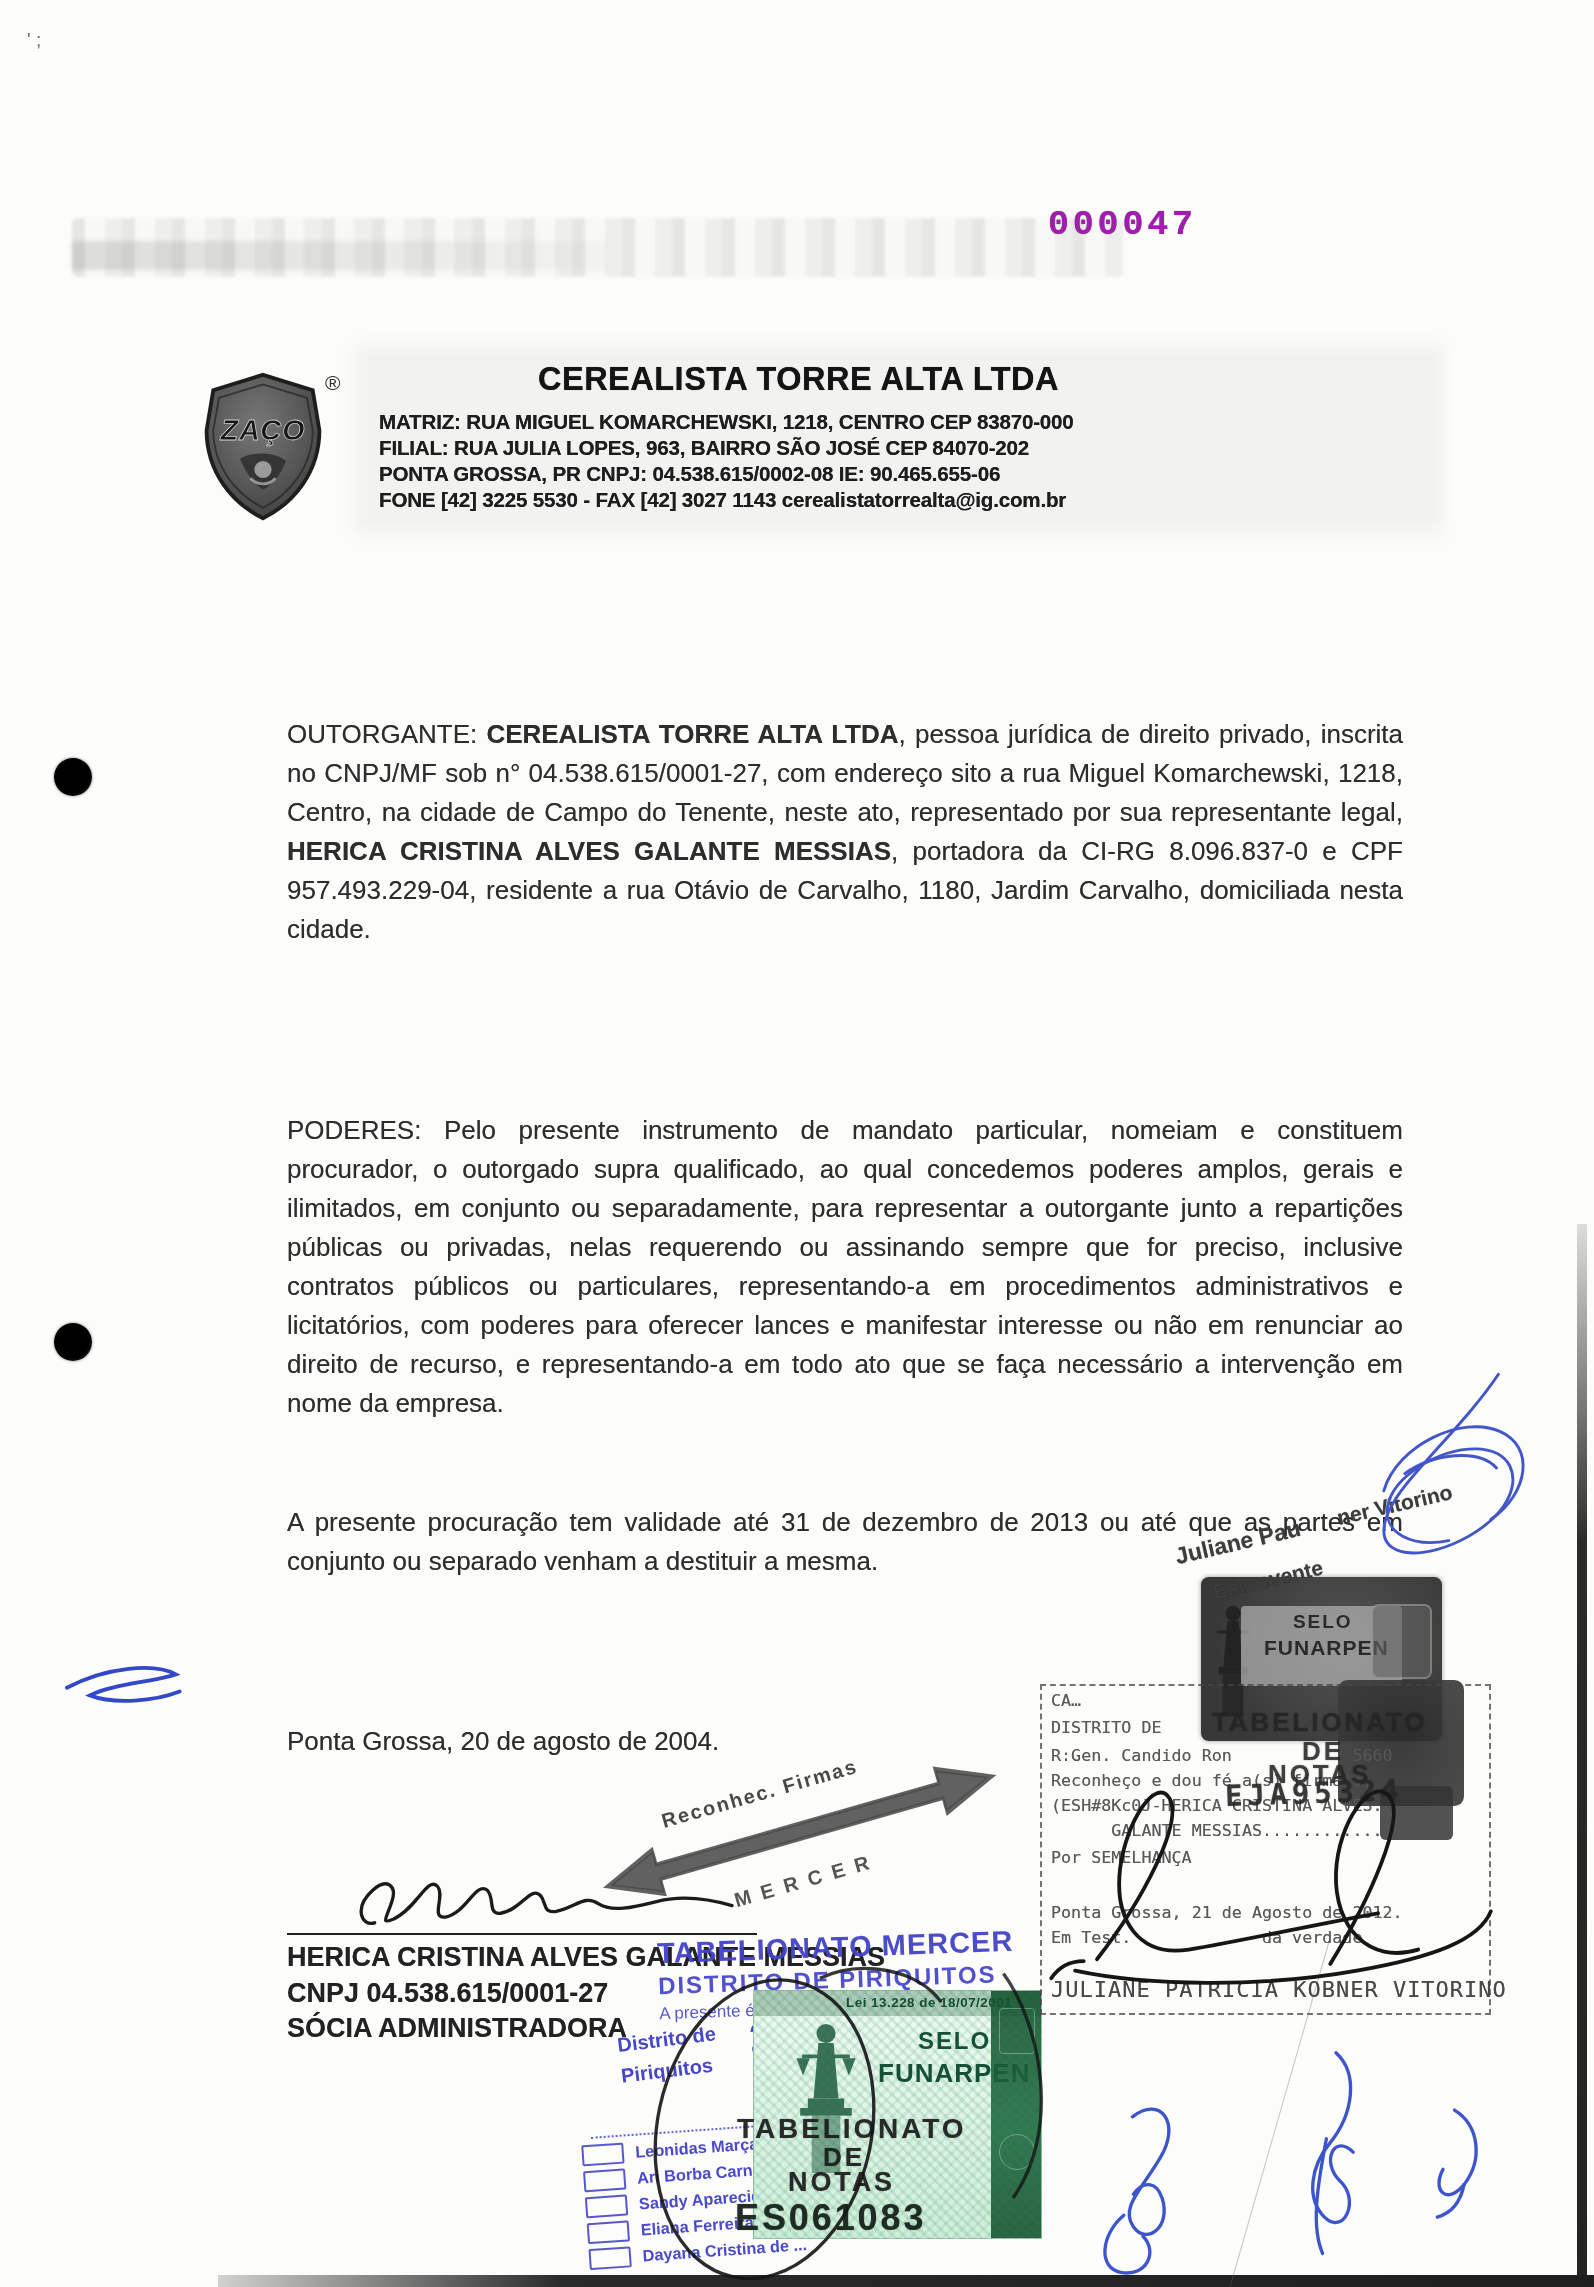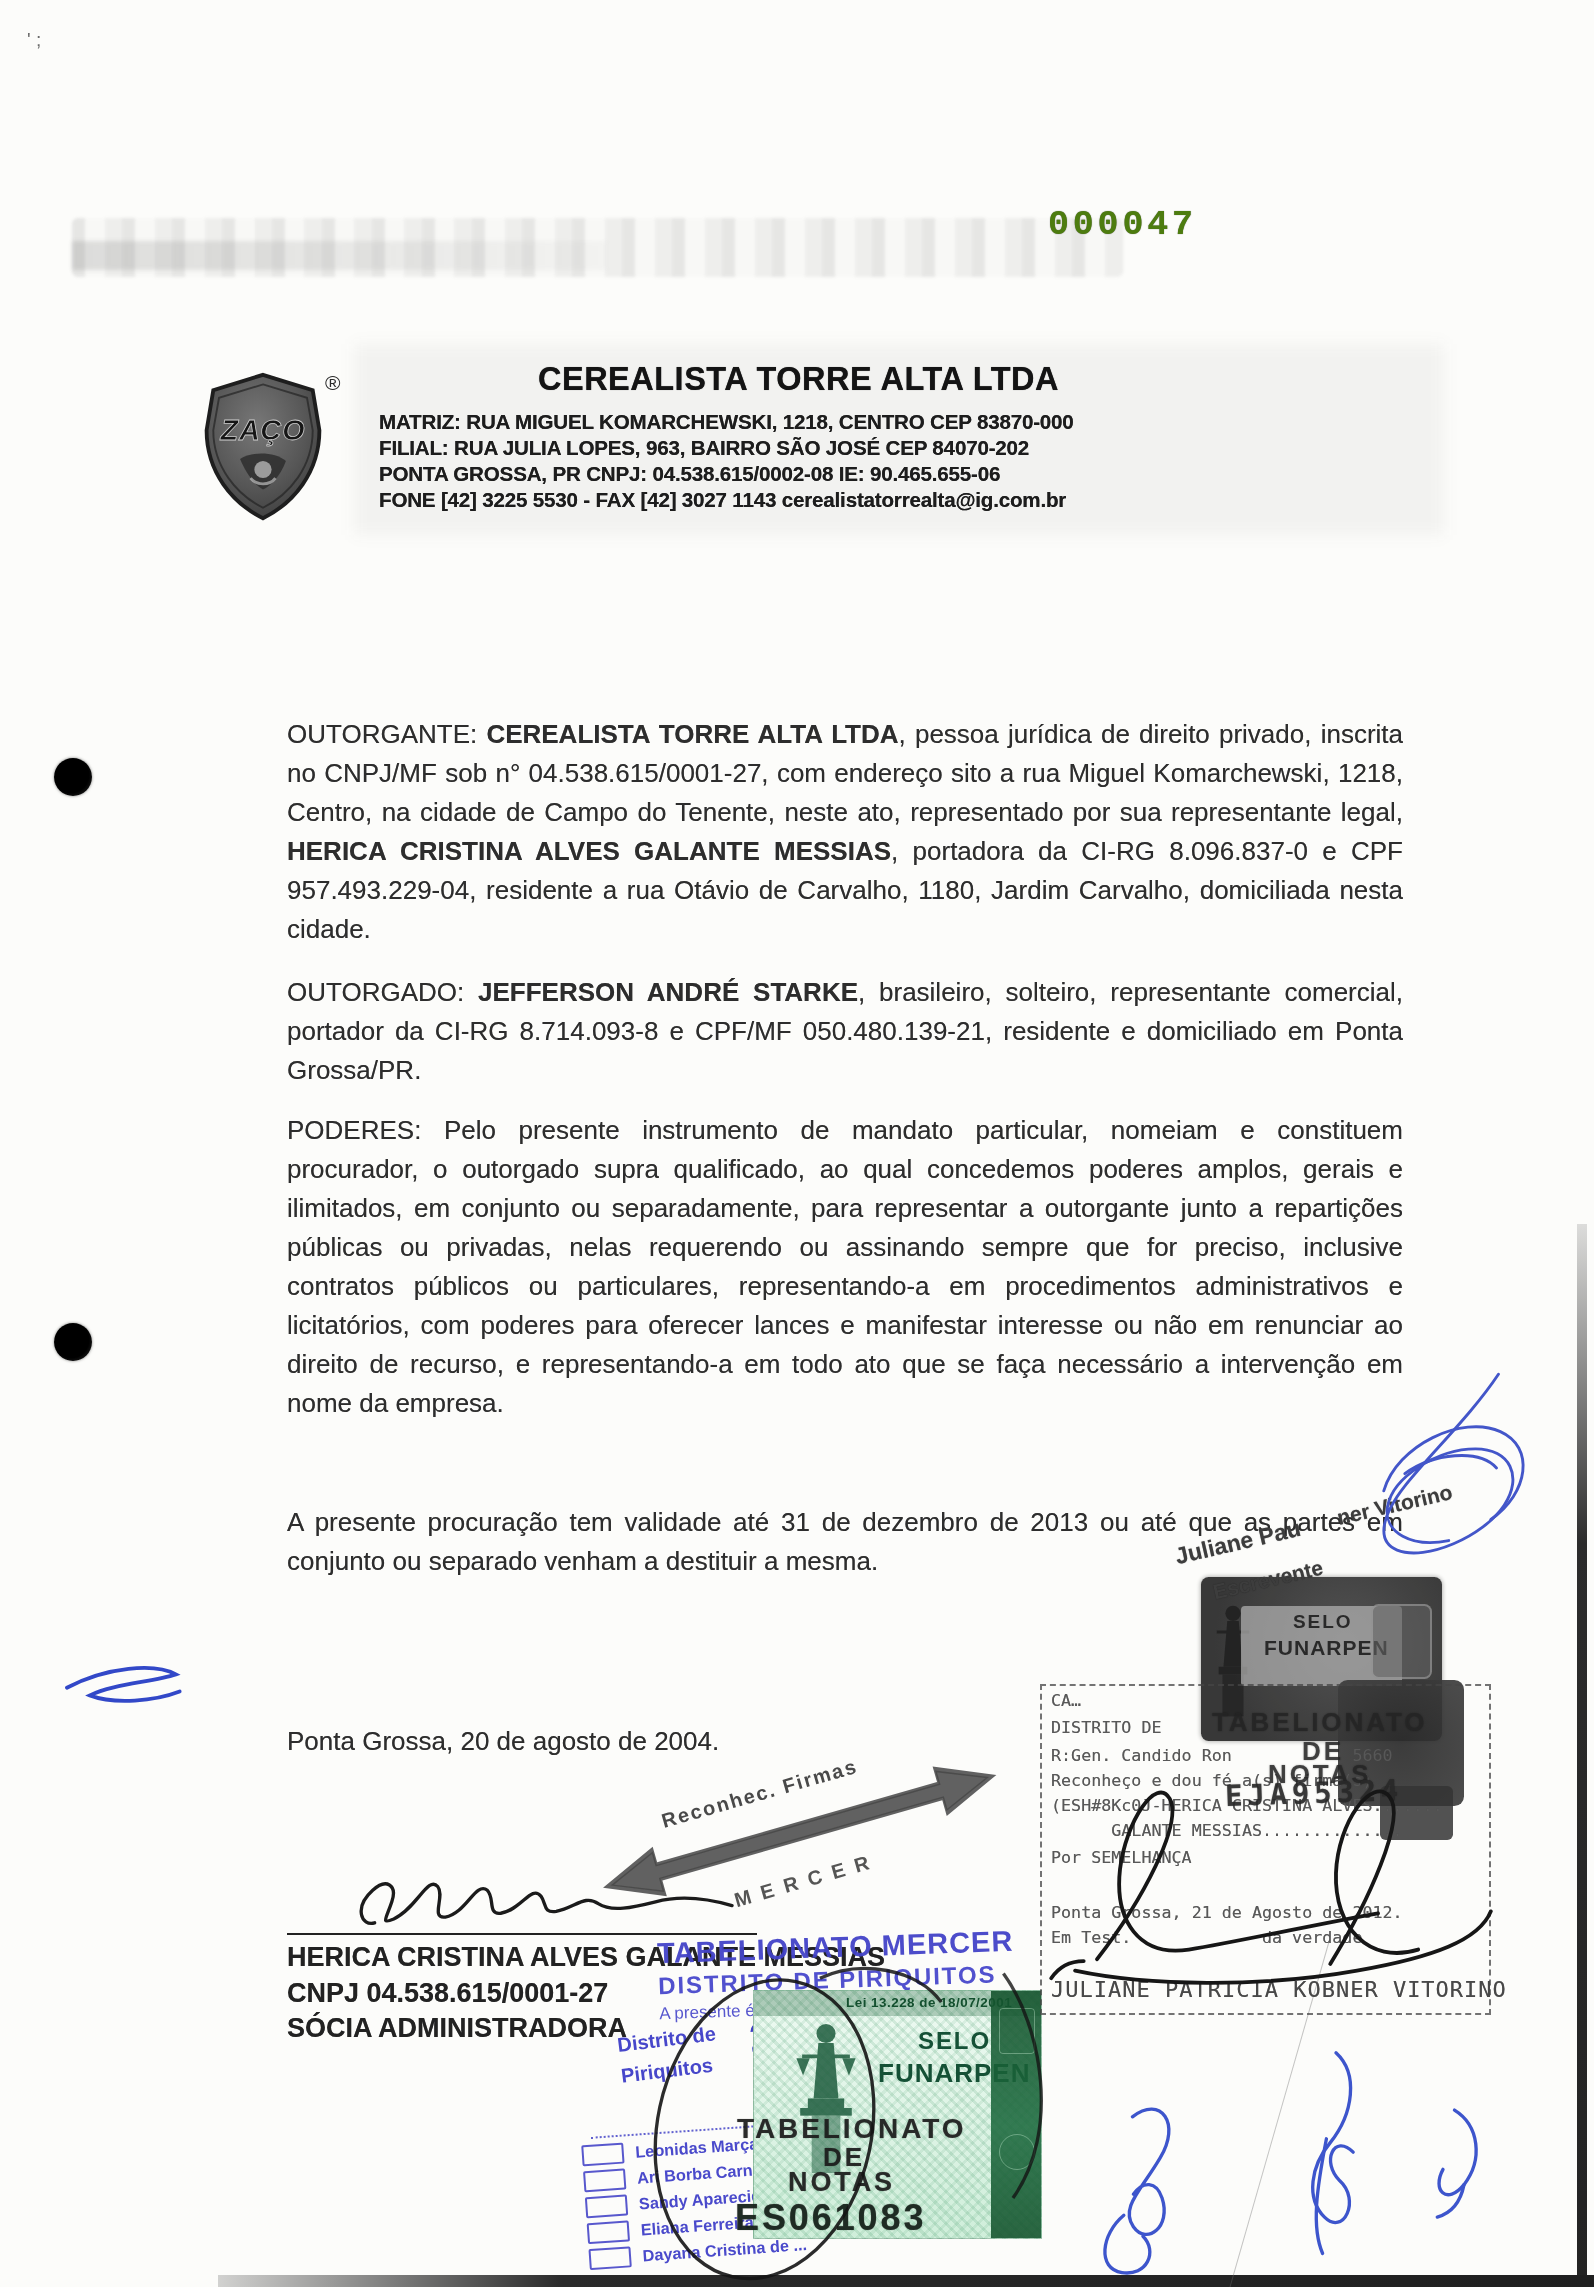--- a/index.html
+++ b/index.html
@@ -11,21 +11,21 @@
     background:repeating-linear-gradient(90deg,rgba(110,110,110,.28) 0 13.4px,rgba(170,170,170,.08) 13.4px 32.5px,rgba(130,130,130,.20) 32.5px 50px);}
   .ghost-band2{left:72px;top:241px;width:535px;height:29px;filter:blur(1.9px);opacity:.35;background:linear-gradient(90deg,rgba(90,90,90,.5),rgba(150,150,150,.15));}
   .header-smudge{left:354px;top:344px;width:1090px;height:191px;background:rgba(60,60,60,.05);filter:blur(7.6px);}
   .edge-right{left:1577px;top:1224px;width:9.6px;height:1064px;background:linear-gradient(180deg,rgba(40,40,40,.15),#2c2c2c 30%,#232323);}
   .edge-bottom{left:218px;top:2275px;width:1376px;height:12.4px;background:linear-gradient(90deg,rgba(40,40,40,.2),#2a2a2a 25%,#1f1f1f);}
   .crease{left:1329px;top:1940px;width:1px;height:363px;background:rgba(110,110,110,.4);transform:rotate(16deg);transform-origin:top;}
   .hole{width:38px;height:38px;border-radius:50%;background:radial-gradient(circle at 45% 45%,#000 60%,#333 100%);box-shadow:0 0 2.9px rgba(0,0,0,.5);}
   .tl-mark{color:#6a6a6a;font-size:19px;}
   
   .page-number{left:1048px;top:205px;font-family:"Liberation Mono",monospace;font-size:35px;font-weight:700;
-    letter-spacing:3.8px;color:#4d7c0f;text-shadow:0 0 1px rgba(0,0,0,.6);}
+    letter-spacing:3.8px;color:#a21caf;text-shadow:0 0 1px rgba(0,0,0,.6);}
   
   .company-title{left:538px;top:361px;font-size:32.5px;font-weight:700;color:#141414;letter-spacing:0.5px;text-shadow:0 0 0.7px rgba(0,0,0,.8);}
   .header-lines{left:379px;top:409px;width:956px;font-size:20.6px;font-weight:700;color:#1d1d1d;line-height:26px;
     letter-spacing:-0.2px;text-shadow:0 0 0.6px rgba(0,0,0,.75);}
   .reg-mark{left:325px;top:371px;font-size:21px;color:#2b2b2b;}
   
   .doc-title-wrap{left:287px;top:572px;width:1116px;text-align:center;}
   .doc-title{display:inline-block;font-size:39px;font-weight:700;letter-spacing:1.4px;color:#1f1f1f;
     border-bottom:3.8px solid #262626;padding:0 3.8px 2.9px 3.8px;text-shadow:0 0 0.7px rgba(0,0,0,.7);}
   
@@ -125,21 +125,20 @@
   <div class="abs company-title">CEREALISTA TORRE ALTA LTDA</div>
   <div class="abs header-lines">
     <div>MATRIZ: RUA MIGUEL KOMARCHEWSKI, 1218, CENTRO CEP 83870-000</div>
     <div>FILIAL: RUA JULIA LOPES, 963, BAIRRO SÃO JOSÉ  CEP 84070-202</div>
     <div>PONTA GROSSA, PR  CNPJ: 04.538.615/0002-08  IE: 90.465.655-06</div>
     <div>FONE [42] 3225 5530 - FAX [42] 3027 1143  cerealistatorrealta@ig.com.br</div>
   </div>
 
 
   <div class="abs para" style="top:715px;"><span>OUTORGANTE: </span><span style="font-weight: 700;">CEREALISTA TORRE ALTA LTDA</span><span>, pessoa jurídica de direito privado, inscrita no CNPJ/MF sob n° 04.538.615/0001-27, com endereço sito a rua Miguel Komarchewski, 1218, Centro, na cidade de Campo do Tenente, neste ato, representado por sua representante legal, </span><span style="font-weight: 700;">HERICA CRISTINA ALVES GALANTE MESSIAS</span><span>, portadora da CI-RG 8.096.837-0 e CPF 957.493.229-04, residente a rua Otávio de Carvalho, 1180, Jardim Carvalho, domiciliada nesta cidade.</span></div>
-  <div class="abs para" style="top:973px;"><span>OUTORGADO: </span><span style="font-weight: 700;">JEFFERSON ANDRÉ STARKE</span><span>, brasileiro, solteiro, representante comercial, portador da CI-RG 8.714.093-8 e CPF/MF 050.480.139-21, residente e domiciliado em Ponta Grossa/PR.</span></div>
   <div class="abs para" style="top:1111px;">PODERES: Pelo presente instrumento de mandato particular, nomeiam e constituem procurador, o outorgado supra qualificado, ao qual concedemos poderes amplos, gerais e ilimitados, em conjunto ou separadamente, para representar a outorgante junto a repartições públicas ou privadas, nelas requerendo ou assinando sempre que for preciso, inclusive contratos públicos ou particulares, representando-a em procedimentos administrativos e licitatórios, com poderes para oferecer lances e manifestar interesse ou não em renunciar ao direito de recurso, e representando-a em todo ato que se faça necessário a intervenção em nome da empresa.</div>
   <div class="abs para" style="top:1503px;">A presente procuração tem validade até 31 de dezembro de 2013 ou até que as partes em conjunto ou separado venham a destituir a mesma.</div>
   <div class="abs date-line">Ponta Grossa, 20 de agosto de 2004.</div>
 
   <svg class="abs" style="left:0;top:0;" width="1594" height="2287" viewBox="0 0 1668 2393">
     <path d="M392,2012 C378,2016 370,1996 390,1978 C404,1965 416,1972 410,1990 C404,2008 398,2014 412,2008
              C436,1997 448,1962 458,1974 C466,1984 450,2008 466,2006 C488,2002 498,1968 510,1978
              C518,1986 510,2004 524,2002 C546,1998 556,1972 566,1984 C572,1992 568,2002 582,2000
              C602,1996 612,1982 626,1992 C640,2001 662,1996 686,1990 C712,1983 742,1987 766,1994" stroke="#1b1b1b" stroke-width="3.5" fill="none" stroke-linecap="round"></path>
   </svg>

